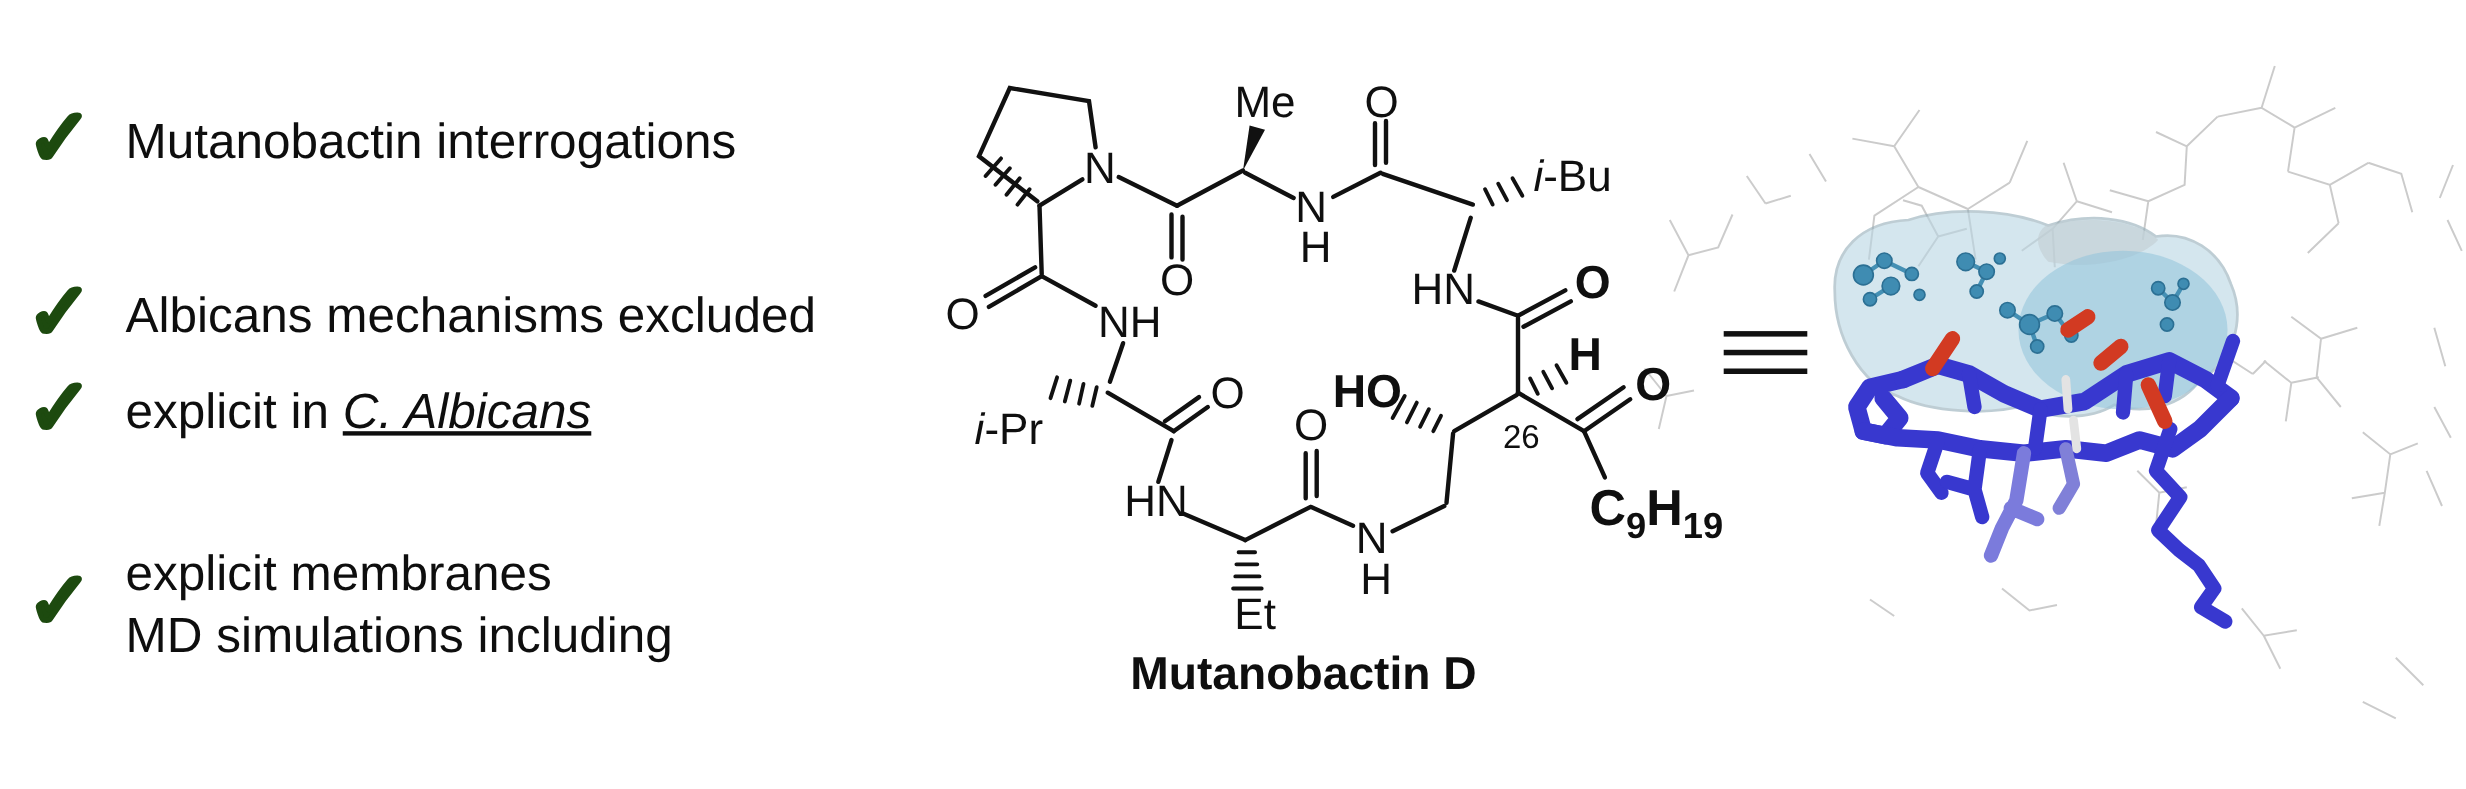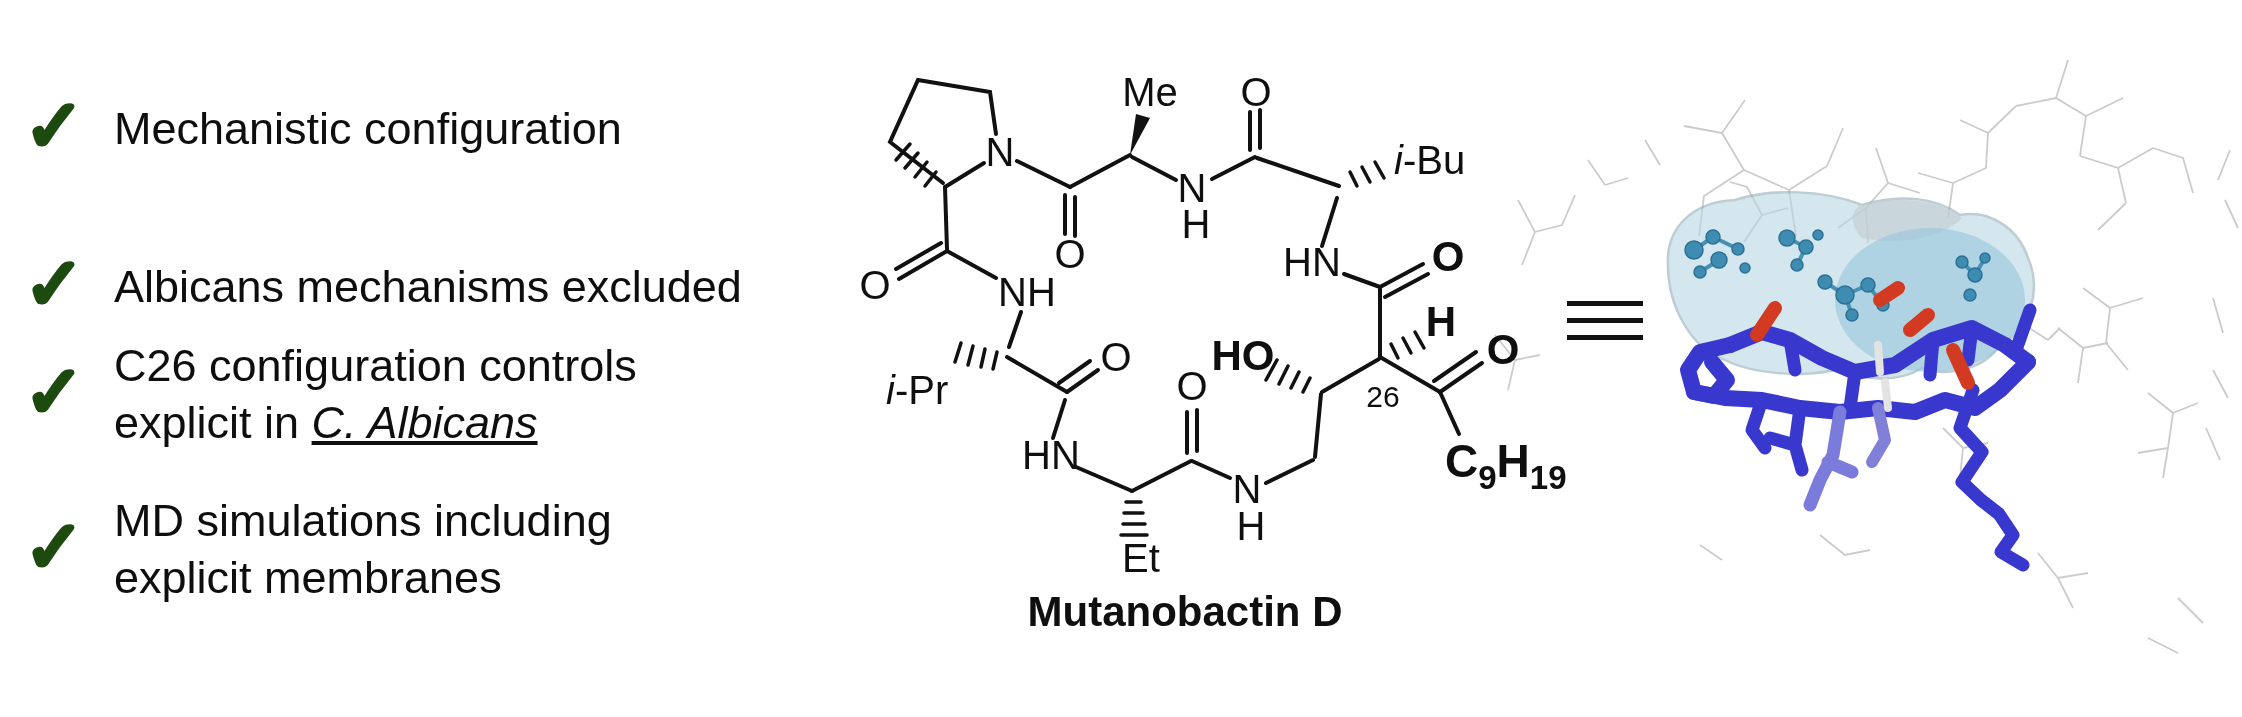--- a/index.html
+++ b/index.html
@@ -20,44 +20,43 @@
 </head>
 <body>
 
 <div class="canvas">
 
   <div>
 
     <div class="check-item" style="left:24px;top:92px;">
       <span class="tick">✓</span>
       <div class="check-text">
-        <div>Mechanistic configuration</div>
+        <div>Mutanobactin interrogations</div>
       </div>
     </div>
 
     <div class="check-item" style="left:24px;top:250px;">
       <span class="tick">✓</span>
       <div class="check-text">
         <div>Albicans mechanisms excluded</div>
       </div>
     </div>
 
     <div class="check-item" style="left:24px;top:337px;">
       <span class="tick">✓</span>
       <div class="check-text">
-        <div>C26 configuration controls</div>
         <div><span>explicit in</span> <span class="it">C. Albicans</span></div>
       </div>
     </div>
 
     <div class="check-item" style="left:24px;top:492px;">
       <span class="tick">✓</span>
       <div class="check-text">
+        <div>explicit membranes</div>
         <div>MD simulations including</div>
-        <div>explicit membranes</div>
       </div>
     </div>
   </div>
 
   <svg class="layer" viewBox="0 0 2242 717">
 
     <g stroke="#c6c6c6" stroke-width="1.8" fill="none" opacity="0.9">
       <path d="M1745,100 L1722,133 L1744,170 M1722,133 L1684,126 M1744,170 L1704,196 L1699,236 M1744,170 L1789,190 L1796,236 M1789,190 L1827,166 M1827,166 L1843,128"></path>
       <path d="M2068,60 L2056,98 L2086,116 L2080,156 M2056,98 L2016,106 M2086,116 L2123,98 M2080,156 L2118,168 L2126,203 M2118,168 L2153,148 M2126,203 L2098,230 M2153,148 L2183,158 L2193,193"></path>
       <path d="M1988,133 L2016,106 M1988,133 L1960,120 M1988,133 L1986,168 L1953,183 L1948,218 M1953,183 L1918,173"></path>

